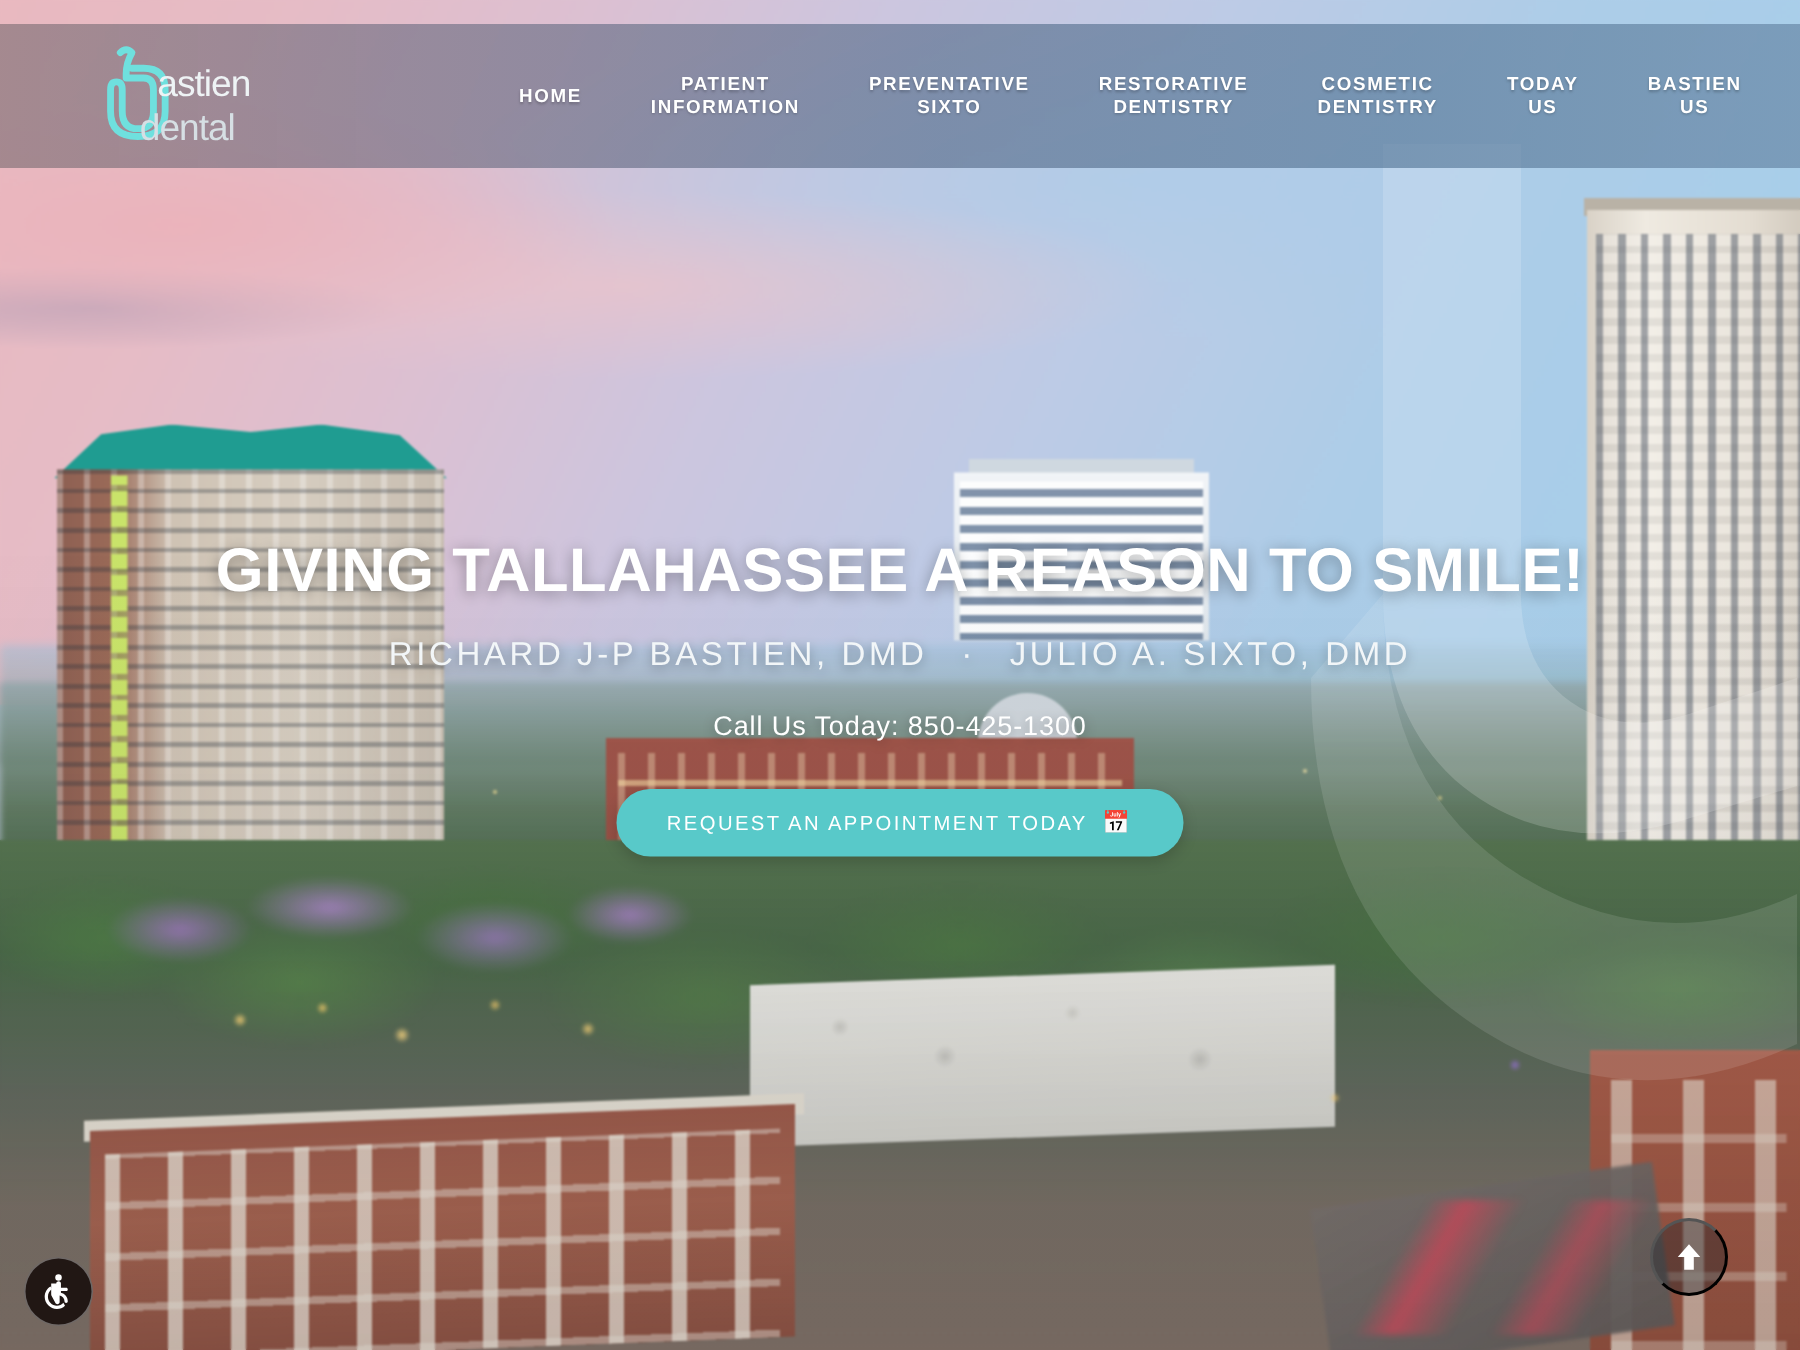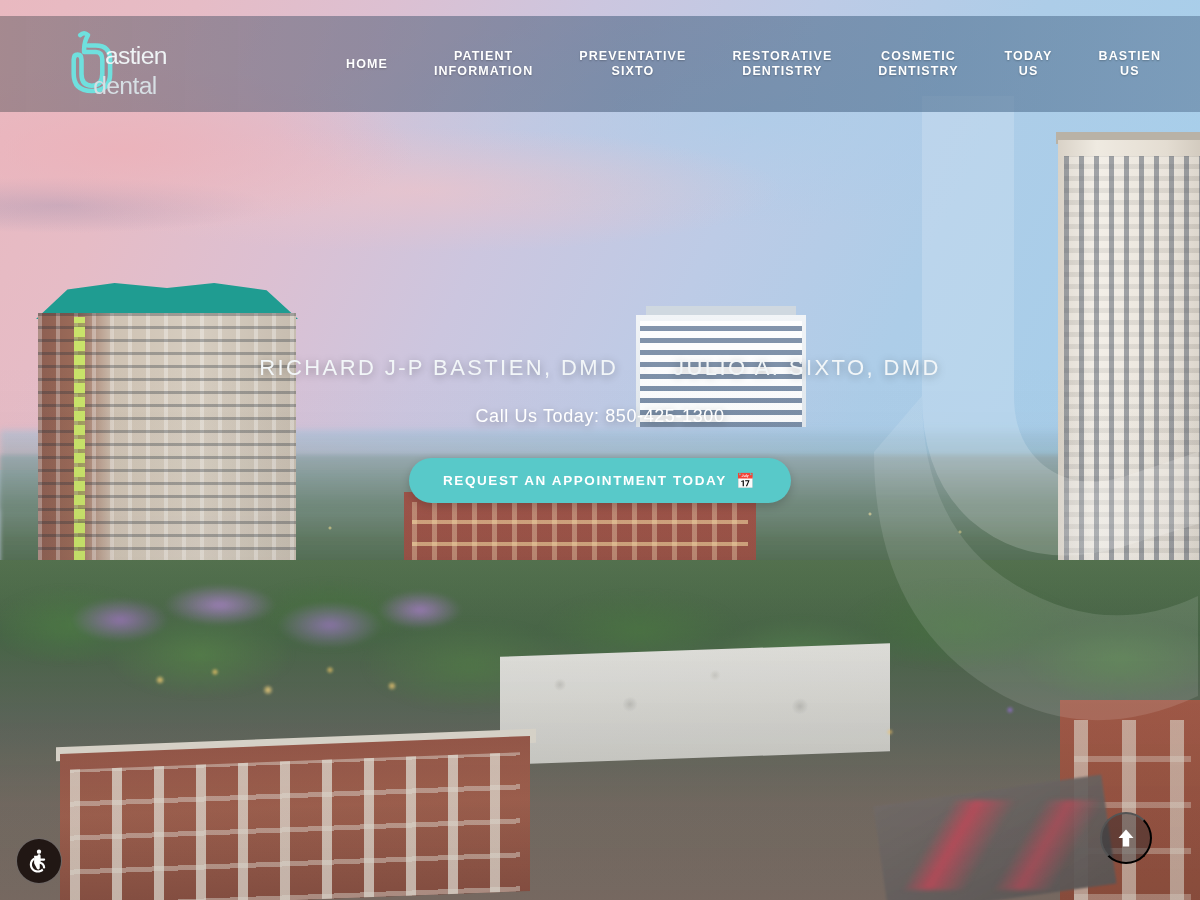--- a/index.html
+++ b/index.html
@@ -273,21 +273,21 @@
   }
   .hero-title{
     color:#ffffff;
     font-size:41px;
     font-weight:bold;
     letter-spacing:.4px;
     line-height:50px;
     text-shadow:0 2px 10px rgba(0,0,0,.35);
   }
   .hero-subtitle{
-    margin-top:0;
+    margin-top:18px;
     color:#f2f6f8;
     font-size:22px;
     font-weight:300;
     letter-spacing:2.4px;
     text-shadow:0 2px 8px rgba(0,0,0,.35);
   }
   .hero-sep{ padding:0 14px; }
   .hero-phone{
     margin-top:25px;
     color:#ffffff;
@@ -297,21 +297,21 @@
     text-shadow:0 2px 8px rgba(0,0,0,.35);
   }
   .cta-wrap{ margin-top:31px; }
   .cta-button{
     display:inline-flex; align-items:center; gap:10px;
     background:#58c9c9;
     color:#ffffff;
     border:none; border-radius:30px;
     padding:15px 34px;
     font-family:"Liberation Sans", sans-serif;
-    font-size:13.5px; font-weight:bold; letter-spacing:1.6px;
+    font-size:13.5px; font-weight:normal; letter-spacing:1.6px;
     cursor:pointer;
     box-shadow:0 3px 10px rgba(0,0,0,.18);
   }
   .cta-button .cal-icon{ font-size:15px; line-height:1; }
 
   
   .accessibility-btn{
     position:absolute; left:16px; top:838px;
     width:46px; height:46px; border-radius:50%;
     background:#211714;
@@ -409,20 +409,21 @@
     <a class="nav-item" href="#">TODAY
 US</a>
     <a class="nav-item" href="#">BASTIEN
 US</a>
   </nav>
 
 </header>
 
 <section class="hero-content">
 
+  <h1 class="hero-title">GIVING TALLAHASSEE A REASON TO SMILE!</h1>
 
   <div class="hero-subtitle">
     <span>RICHARD J-P BASTIEN, DMD</span>
     <span class="hero-sep">·</span>
     <span>JULIO A. SIXTO, DMD</span>
   </div>
 
   <div class="hero-phone">Call Us Today: 850-425-1300</div>
 
   <div class="cta-wrap">

